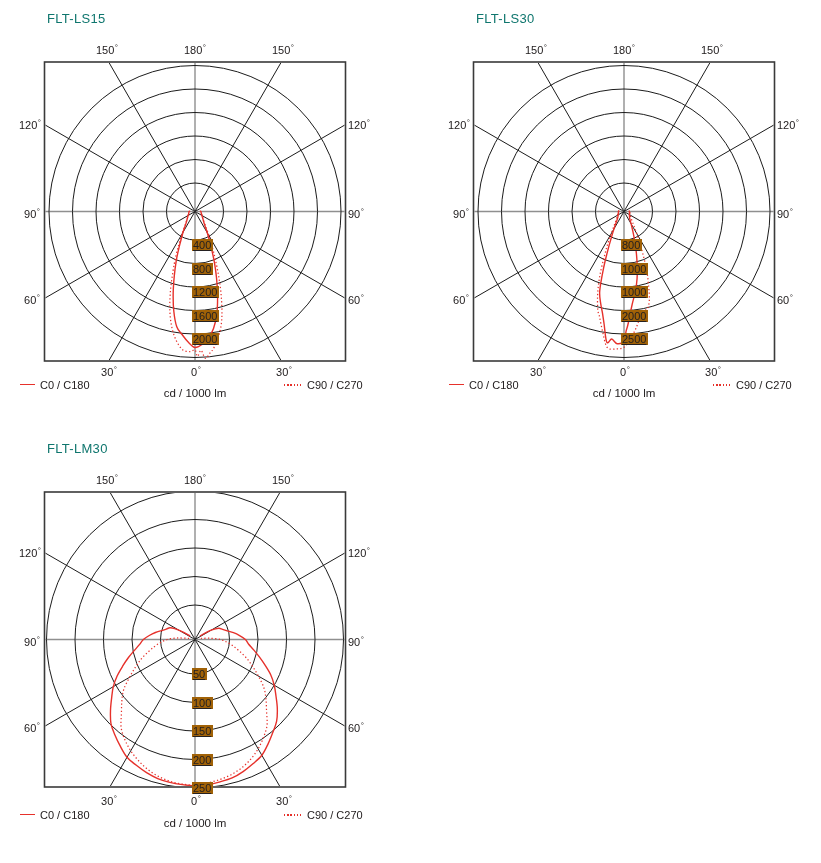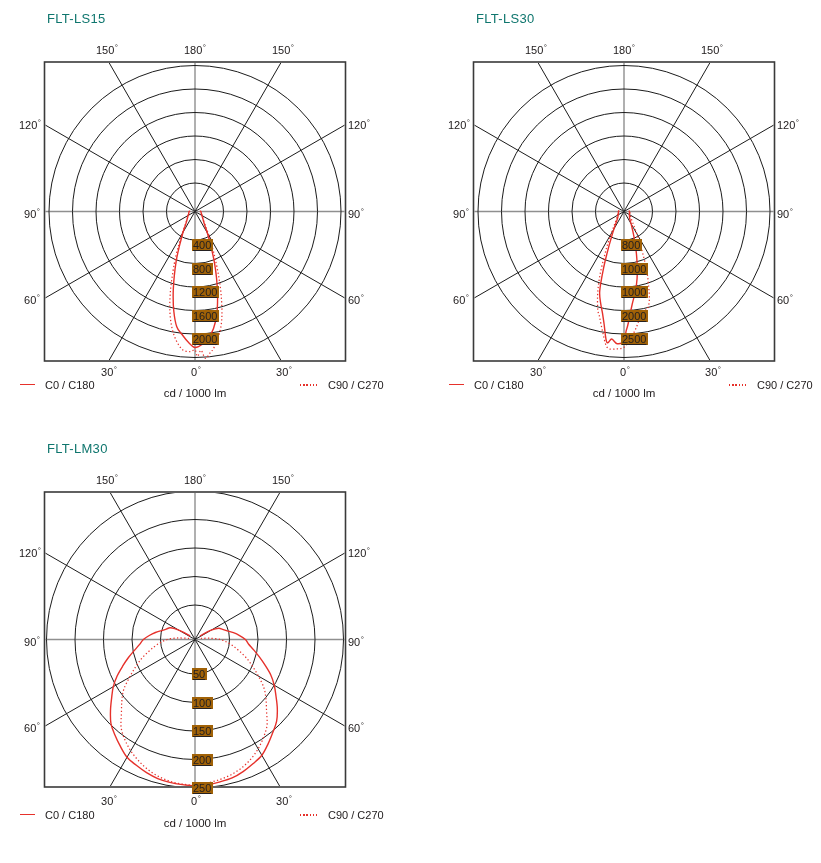--- a/index.html
+++ b/index.html
@@ -8,24 +8,24 @@
   .chart{position:absolute;width:410px;height:400px;}
   #chart-0{left:0;top:0;}
   #chart-1{left:429px;top:0;}
   #chart-2{left:0;top:430px;}
   .chart svg{position:absolute;left:0;top:0;}
   .chart-title{position:absolute;left:47px;top:11px;font-size:13px;letter-spacing:.3px;color:#0f766e;}
   .lbl{position:absolute;font-size:11px;white-space:nowrap;color:#242021;line-height:12px;}
   .lbl .deg{font-size:8px;vertical-align:4px;margin-left:.5px;}
   .ring-lbl{position:absolute;font-size:11px;background:#a16207;padding:0 2px 0 1px;line-height:12px;
             transform:translate(0,-50%);color:#242021;text-decoration:underline;}
-  .legend{position:absolute;top:378px;height:13px;display:flex;align-items:center;gap:10px;
+  .legend{position:absolute;top:378px;height:13px;display:flex;align-items:center;gap:5px;
           font-size:11px;color:#242021;}
   .legend-left{left:20px;}
-  .legend-right{left:300px;text-align:right;}
+  .legend-right{left:284px;text-align:right;}
   .swatch-solid{display:inline-block;width:15px;height:1.5px;}
   .swatch-dotted{display:inline-block;width:18px;height:2px;}
   .unit-lbl{position:absolute;left:195px;top:387px;transform:translateX(-50%);
             font-size:11.5px;color:#242021;}
 </style>
 </head>
 <body>
 
 <div class="page">
 

